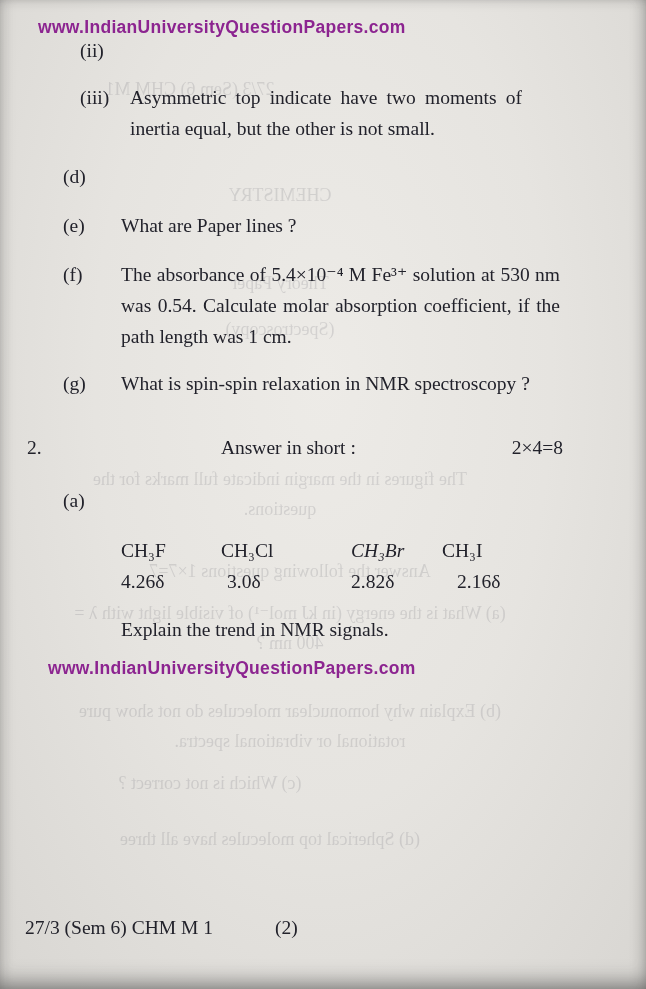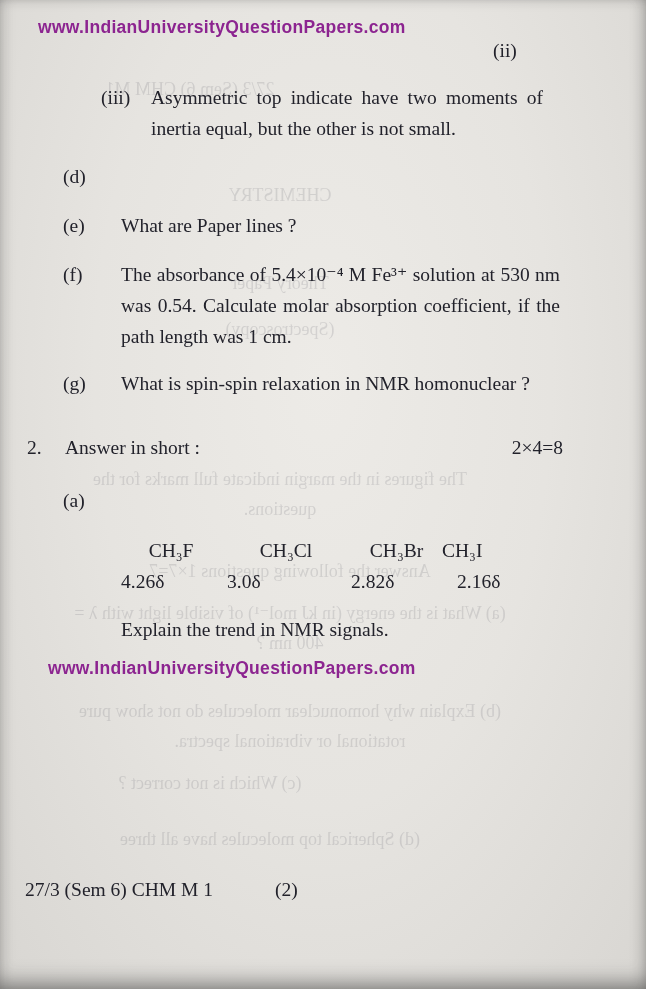--- a/index.html
+++ b/index.html
@@ -30,46 +30,46 @@
   }
   .wm-top { top: 12px; left: 38px; }
   .content {
     position: absolute;
     top: 35px; left: 0; right: 0;
     z-index: 2;
   }
   .q-row { display: flex; }
   .lbl { flex: 0 0 auto; }
   .txt { flex: 1 1 auto; text-align: justify; }
-  .indent-roman { margin-left: 101px; width: 442px; justify-content: flex-end; }
+  .indent-roman { margin-left: 80px; width: 442px; }
   .indent-roman .lbl { width: 50px; }
   .indent-letter { margin-left: 63px; width: 497px; }
   .indent-letter .lbl { width: 58px; }
   .q2-row { margin-left: 27px; width: 536px; }
   .q2-row .lbl { width: 38px; }
   .q2-row .marks { flex: 0 0 auto; }
   .mt16 { margin-top: 16px; }
   .mt17 { margin-top: 17px; }
   .mt18 { margin-top: 18px; }
   .mt22 { margin-top: 22px; }
   .mt33 { margin-top: 33px; }
   .tbl-row { display: flex; margin-left: 121px; }
-  .tbl-row.compounds { margin-top: 19px; text-align: center; }
+  .tbl-row.compounds { margin-top: 19px; }
   .tbl-row.shifts { }
   .compounds .c0 { width: 100px; }
   .compounds .c1 { width: 130px; }
-  .compounds .c2 { width: 91px; }
+  .compounds .c2 { width: 91px; font-style: italic; }
   .shifts .c0 { width: 106px; }
   .shifts .c1 { width: 124px; }
   .shifts .c2 { width: 106px; }
   .closing-line { margin-left: 121px; margin-top: 17px; }
   .wm-bottom { position: relative; margin: 8px 0 0 48px; z-index: 3;
     font-family: "Liberation Sans", "DejaVu Sans", sans-serif;
     font-weight: bold; font-size: 17.5px; letter-spacing: .3px; color: #8c2490; }
-  .footer { position: absolute; top: 874px; left: 25px; display: flex; z-index: 3; }
+  .footer { position: absolute; top: 912px; left: 25px; display: flex; z-index: 3; }
   .footer .pg { margin-left: 62px; }
   .ghost {
     position: absolute;
     z-index: 1;
     color: rgba(45,45,65,.13);
     transform: scaleX(-1);
     font-size: 18px;
     line-height: 30px;
     text-align: center;
     pointer-events: none;
@@ -113,26 +113,26 @@
       <span class="txt">What are Paper lines ?</span>
     </div>
 
     <div class="q-row indent-letter mt18">
       <span class="lbl">(f)</span>
       <span class="txt">The absorbance of 5.4×10⁻⁴ M Fe³⁺ solution at 530 nm was 0.54. Calculate molar absorption coefficient, if the path length was 1 cm.</span>
     </div>
 
     <div class="q-row indent-letter mt16">
       <span class="lbl">(g)</span>
-      <span class="txt">What is spin-spin relaxation in NMR homonuclear ?</span>
+      <span class="txt">What is spin-spin relaxation in NMR spectroscopy ?</span>
     </div>
 
     <div class="q-row q2-row mt33">
       <span class="lbl">2.</span>
-      <span class="txt" style="text-align:left;">Answer in short :</span>
+      <span class="txt" style="text-align:center;">Answer in short :</span>
       <span class="marks">2×4=8</span>
     </div>
 
     <div class="q-row indent-letter mt22">
       <span class="lbl">(a)</span>
     </div>
 
     <div class="tbl-row compounds">
       <span class="c0">CH₃F</span>
       <span class="c1">CH₃Cl</span>

